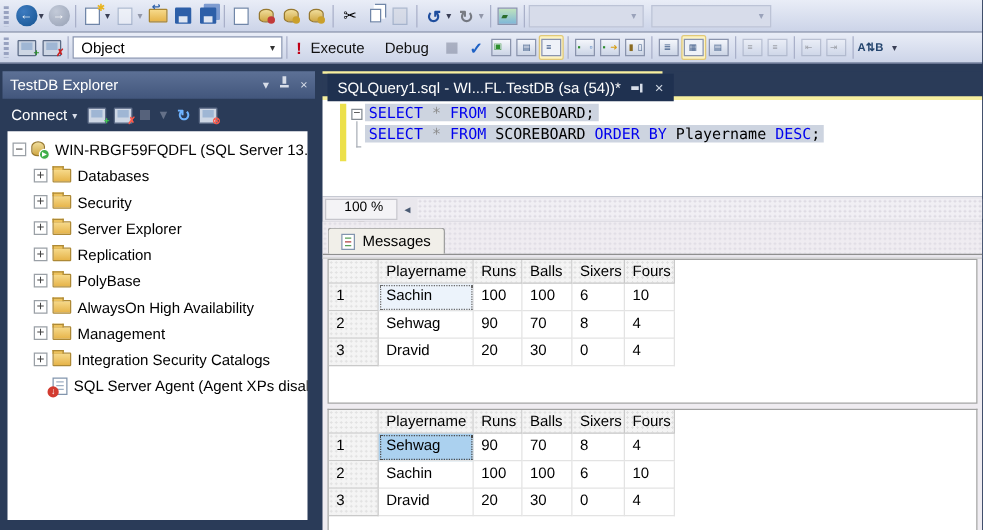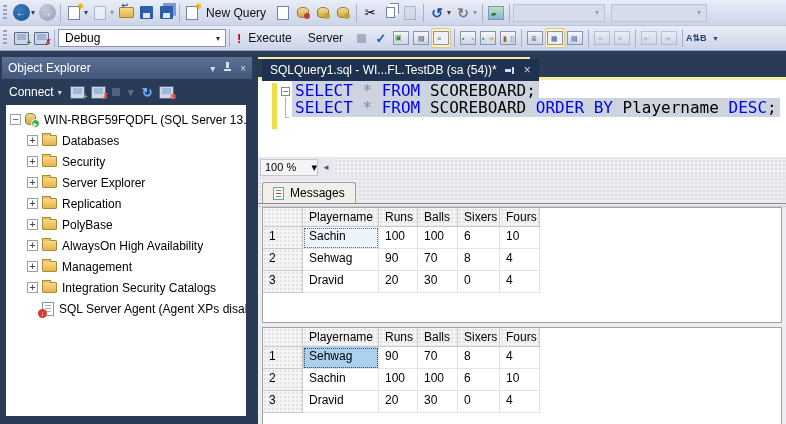--- a/index.html
+++ b/index.html
@@ -87,29 +87,29 @@
     display:flex; align-items:center; gap:8px; padding:0 8px; z-index:2; }
   #doc-tab .x { color:#cfd6e2; font-size:12px; line-height:12px; }
   
   #editor { position:absolute; left:258px; top:29px; width:528px; height:77px; background:#fff; }
   #changebar { position:absolute; left:14px; top:3px; width:5px; height:46px; background:#ece04a; }
   #outline-box { position:absolute; left:23px; top:7px; width:9px; height:9px; border:1px solid #848b93;
     font-size:9px; line-height:7px; text-align:center; color:#555; font-family:"DejaVu Sans Mono",monospace; }
   #outline-line { position:absolute; left:27px; top:17px; height:21px; width:4px;
     border-left:1px solid #aab0b8; border-bottom:1px solid #aab0b8; }
   #code-lines { position:absolute; left:34px; top:2px; font-family:"DejaVu Sans Mono",monospace;
-    font-size:16px; line-height:17px; white-space:pre; }
+    font-size:12px; line-height:17px; white-space:pre; }
   .code-line { height:17px; }
   .selbg { background:#cdd4e0; padding:0 3px; }
   .tok-kw { color:#0000ee; } .tok-op { color:#8c8c8c; } .tok-pl { color:#000; }
   
   #zoomrow { position:absolute; left:258px; top:106px; width:528px; height:20px; background:#e9e7ed;
     display:flex; align-items:center; }
   #zoombox { width:58px; height:17px; margin-left:2px; background:#f4f3f6; border:1px solid #c6c5cc;
-    display:flex; align-items:center; font-size:11px; }
+    display:flex; align-items:center; font-size:11px;flex-direction:column; }
   #zoombox .z { flex:1; padding-left:4px; }
   #hscroll-left { width:16px; text-align:center; color:#4a5a74; font-size:8px; }
   #hscroll-track { flex:1; height:16px; background-color:#f1eff4;
     background-image:radial-gradient(#dcd9e2 1px, transparent 1px); background-size:4px 4px; }
   
   #results { position:absolute; left:258px; top:126px; width:528px; height:247px; background:#efecf1; overflow:hidden; }
   #rtabs { height:26px; display:flex; align-items:flex-end; padding-left:4px; background-color:#efecf1;
     background-image:radial-gradient(#dfdce4 1px, transparent 1px); background-size:4px 4px; }
   .rtab { display:flex; align-items:center; gap:6px; padding:0 10px; border:1px solid #8f8f8f;
     border-bottom:none; border-radius:3px 3px 0 0; }
@@ -161,24 +161,20 @@
     <span class="tbtn">
         <span class="folder-tb"></span>
       </span>
     <span class="tbtn">
         <span class="floppy"></span>
       </span>
     <span class="tbtn">
         <span class="floppy floppy2"></span>
       </span>
     <span class="sep"></span>
-    <span class="tbtn" style="width:auto;padding:0 3px">
-      <span class="page spark" style="margin-right:4px"></span>
-      <span class="lbl">New Query</span>
-    </span>
     <span class="tbtn">
         <span class="page"></span>
       </span>
     <span class="tbtn">
         <span class="cyl">
           <span class="dot" style="background:#c23a3a"></span>
         </span>
       </span>
     <span class="tbtn">
         <span class="cyl">
@@ -233,30 +229,30 @@
           <span class="badge" style="color:#2e8f2e">+</span>
         </span>
       </span>
     <span class="tbtn">
         <span class="mon">
           <span class="badge" style="color:#c22">✗</span>
         </span>
       </span>
     <span class="sep"></span>
     <span class="combo" style="width:168px">
-      <span class="cbx-label">Debug</span>
+      <span class="cbx-label">Object</span>
       <span class="cbx-caret">▾</span>
     </span>
     <span class="sep"></span>
     <span class="tbtn" style="width:auto;padding:0 4px">
       <span class="excl">!</span>
       <span class="lbl">Execute</span>
     </span>
     <span class="tbtn" style="width:auto;padding:0 4px">
-      <span class="lbl">Server</span>
+      <span class="lbl">Debug</span>
     </span>
     <span class="tbtn dis">
         <span style="width:9px;height:9px;background:#6a7287;display:inline-block"></span>
       </span>
     <span class="tbtn">
         <span class="check">✓</span>
       </span>
     <span class="tbtn">
         <span class="gicon">
           <i style="left:1px;top:2px;color:#2e8f2e">▣</i>
@@ -335,21 +331,21 @@
       </span>
     <span class="tbtn">
         <span class="caret">▾</span>
       </span>
   </div>
 
   <div id="dock">
 
     <div id="oe">
       <div id="oe-title">
-        <span class="t">Object Explorer</span>
+        <span class="t">TestDB Explorer</span>
         <span class="wicon">▾</span>
         <span class="wicon"><span class="pin-icon" style="transform:rotate(90deg);display:inline-block"></span></span>
         <span class="wicon">×</span>
       </div>
       <div id="oe-toolbar">
         <span class="obtn">
           <span>Connect</span>
           <span class="caret" style="color:#d7dde8;margin-left:4px">▾</span>
         </span>
         <span class="obtn">

